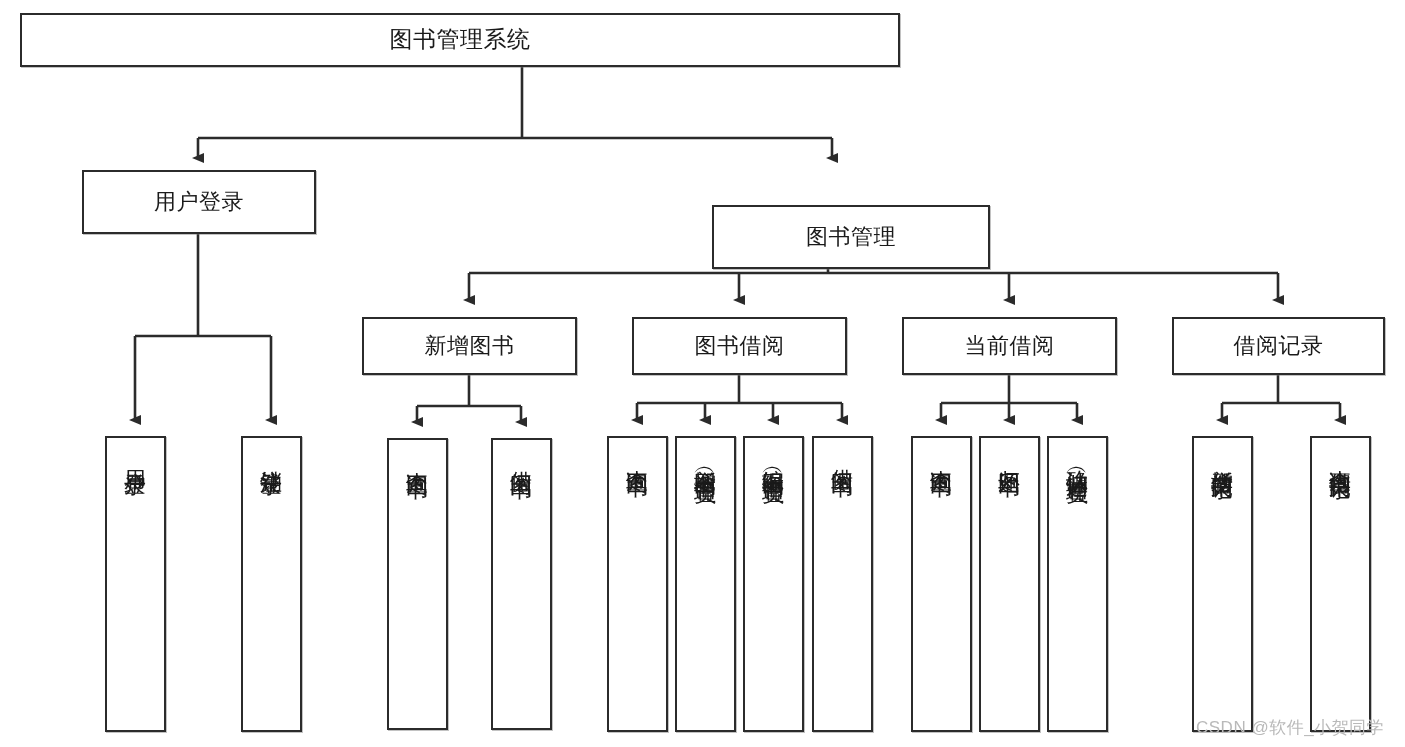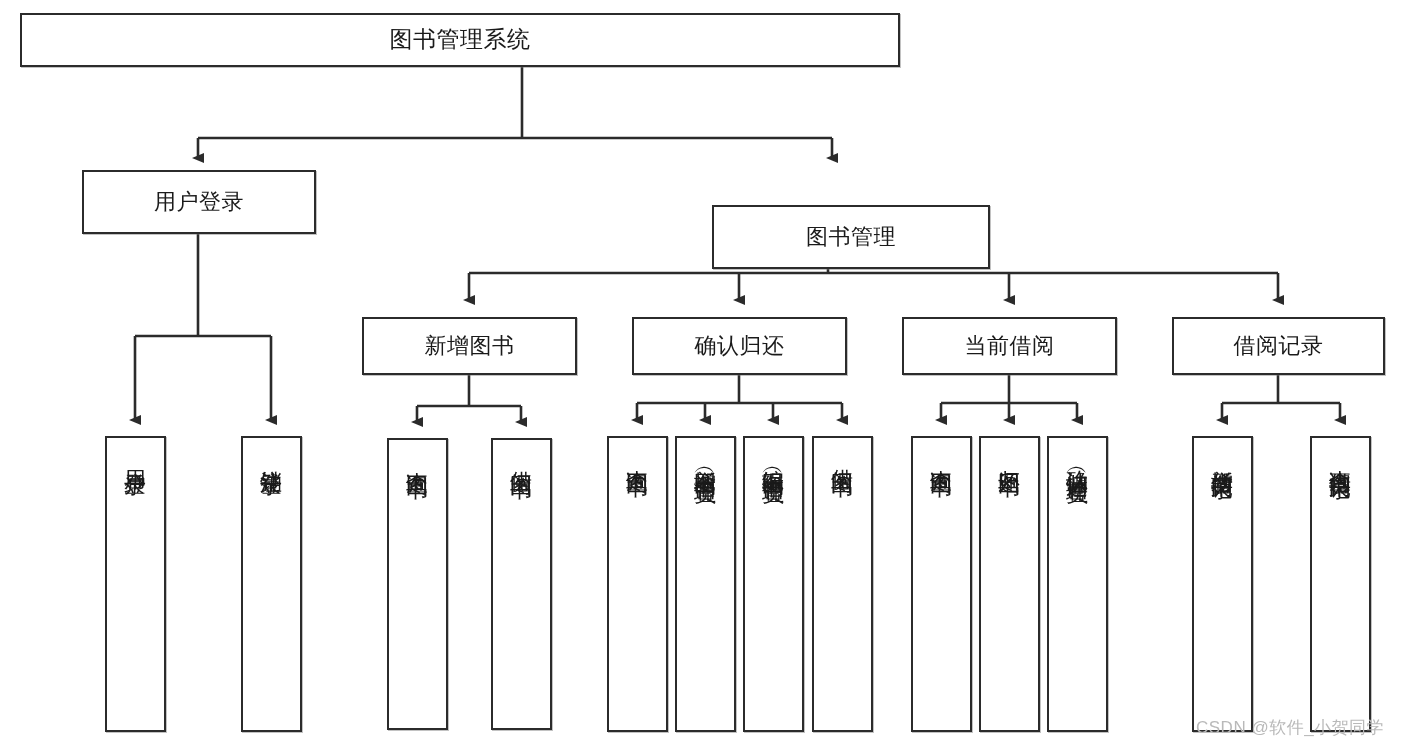--- a/index.html
+++ b/index.html
@@ -134,21 +134,21 @@
     <span class="label">用户登录</span>
   </div>
   <div class="node horiz" style="left:712px; top:170px; width:278px; height:64px;margin-top:35px;">
     <span class="label">图书管理</span>
   </div>
 
   <div class="node horiz" style="left:362px; top:317px; width:215px; height:58px;">
     <span class="label">新增图书</span>
   </div>
   <div class="node horiz" style="left:632px; top:317px; width:215px; height:58px;">
-    <span class="label">确认归还</span>
+    <span class="label">图书借阅</span>
   </div>
   <div class="node horiz" style="left:902px; top:317px; width:215px; height:58px;">
     <span class="label">当前借阅</span>
   </div>
   <div class="node horiz" style="left:1172px; top:317px; width:213px; height:58px;">
     <span class="label">借阅记录</span>
   </div>
 
   <div class="node vert" style="left:105px; top:436px; width:61px; height:296px;">
     <span class="label">用户登录</span>

